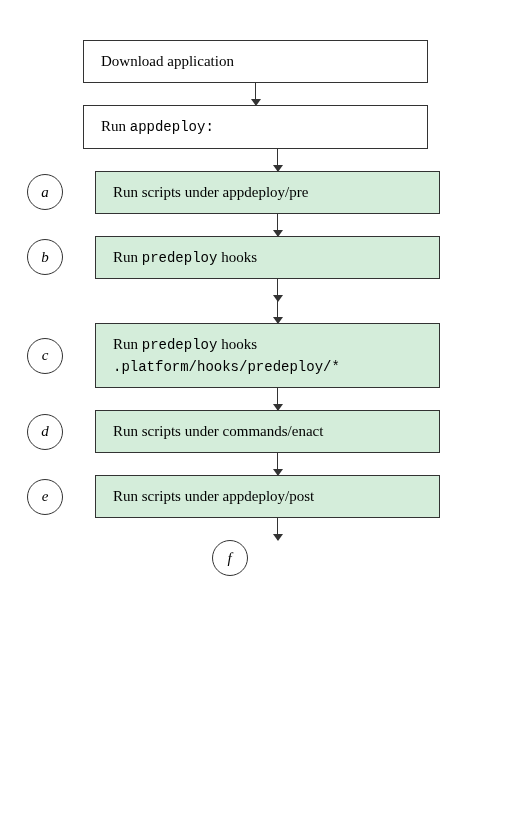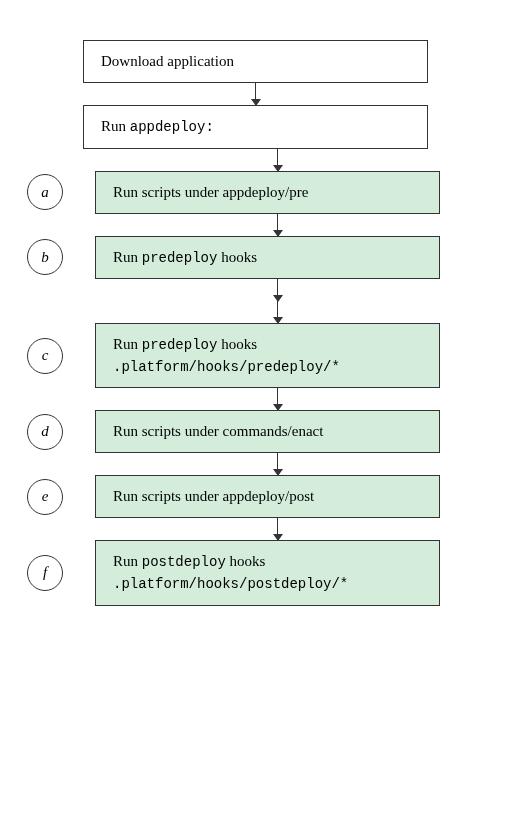--- a/index.html
+++ b/index.html
@@ -162,21 +162,15 @@
     <div class="row-labeled">
       <div class="label-circle">e</div>
       <div class="box green"><span>Run scripts under appdeploy/post</span></div>
       <div style="width: 44px; flex-shrink: 0;"></div>
     </div>
     <div style="display: flex; justify-content: center; width: 100%; padding-left: 44px;">
       <div class="arrow"></div>
     </div>
     <div class="row-labeled">
       <div class="label-circle">f</div>
-      <div class="box green">
-        <div>
-          <div>Run <code>postdeploy</code> hooks</div>
-          <div><code>.platform/hooks/postdeploy/*</code></div>
-        </div>
-      </div>
       <div style="width: 44px; flex-shrink: 0;"></div>
     </div>
   </div>
 
 </body></html>

